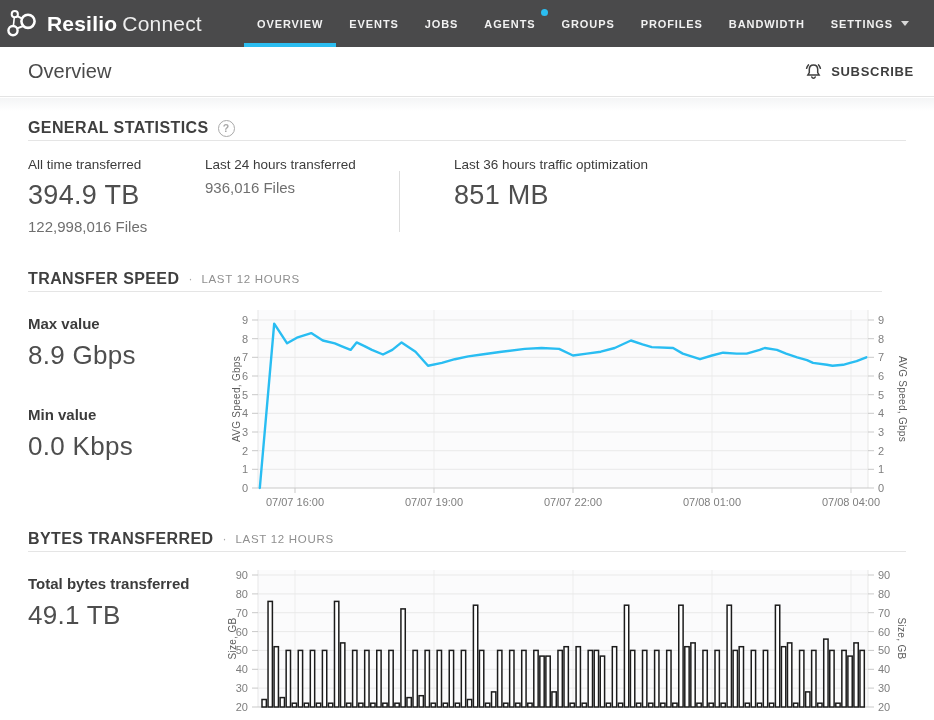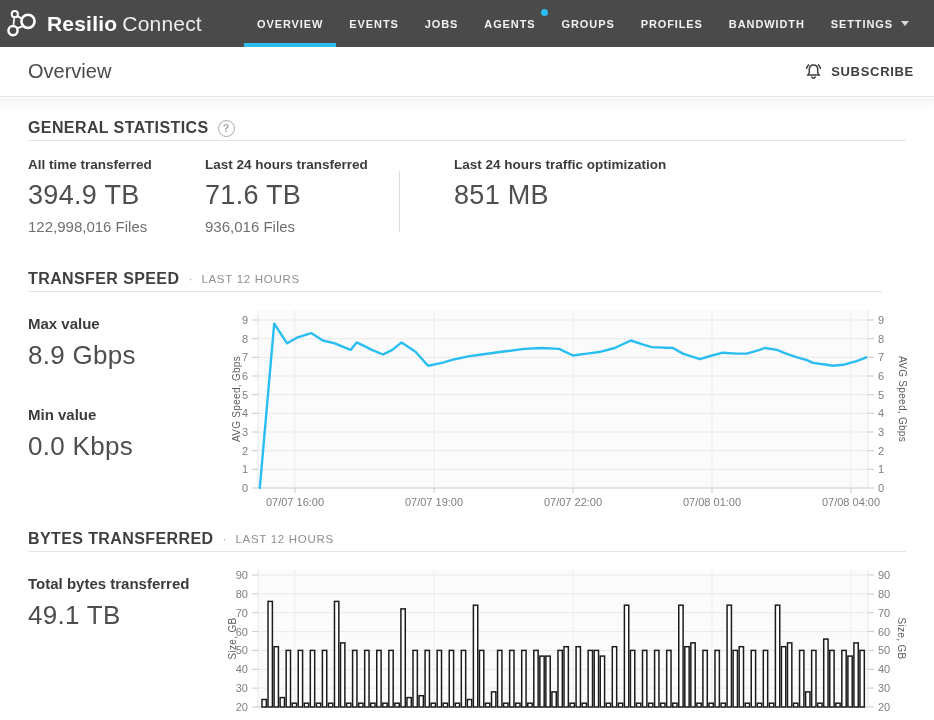--- a/index.html
+++ b/index.html
@@ -61,21 +61,21 @@
   .sec-period { font-size:11.5px; color:#8f8f8f; letter-spacing:0.7px; }
   .help-icon {
     width:17px; height:17px; margin-left:9px; border:1.5px solid #a9a9a9;
     border-radius:50%; color:#a9a9a9; font-size:10.5px; font-weight:700;
     display:flex; align-items:center; justify-content:center; cursor:pointer;
   }
   .rule { position:absolute; left:28px; height:1px; background:#e5e5e5; }
   
   .stats-row { position:absolute; top:157px; left:28px; right:28px; display:flex; }
   .stat { display:flex; flex-direction:column; }
-  .stat-label { font-size:13.5px; font-weight:700; color:#3c3c3c; }
+  .stat-label { font-size:13.5px; font-weight:400; color:#3c3c3c; }
   .stat-value { font-size:27px; font-weight:300; color:#4e4e4e; letter-spacing:0.3px; margin-top:9px; line-height:1.1; }
   .stat-sub { font-size:15px; font-weight:400; color:#6f6f6f; margin-top:7px; min-height:18px; }
   .stat-c0 { width:177px; }
   .stat-c1 { width:194px; }
   .stat-divider { width:1px; background:#dddddd; margin:14px 54px 4px 0; }
   .stat-c2 { width:220px; }
   
   .chart-block { position:absolute; left:28px; }
   .block-label { font-size:15px; font-weight:700; color:#3c3c3c; }
   .block-value { font-size:26px; font-weight:300; color:#4e4e4e; letter-spacing:0.3px; margin-top:8px; }
@@ -155,26 +155,25 @@
   <div class="rule" style="top:140px; right:28px;"></div>
 
   <div class="stats-row">
     <div class="stat stat-c0">
       <span class="stat-label">All time transferred</span>
       <span class="stat-value">394.9 TB</span>
       <span class="stat-sub">122,998,016 Files</span>
     </div>
     <div class="stat stat-c1">
       <span class="stat-label">Last 24 hours transferred</span>
-      <span class="stat-value">71.6 TB</span>
       <span class="stat-sub">936,016 Files</span>
     </div>
     <div class="stat-divider"></div>
     <div class="stat">
-      <span class="stat-label">Last 24 hours traffic optimization</span>
+      <span class="stat-label">Last 36 hours traffic optimization</span>
       <span class="stat-value">851 MB</span>
       <span class="stat-sub"></span>
     </div>
   </div>
 
   <div class="sec-heading" style="top:270px;">
     <span class="sec-title">TRANSFER SPEED</span>
     <span class="sec-sep">·</span>
     <span class="sec-period">LAST 12 HOURS</span>
   </div>

